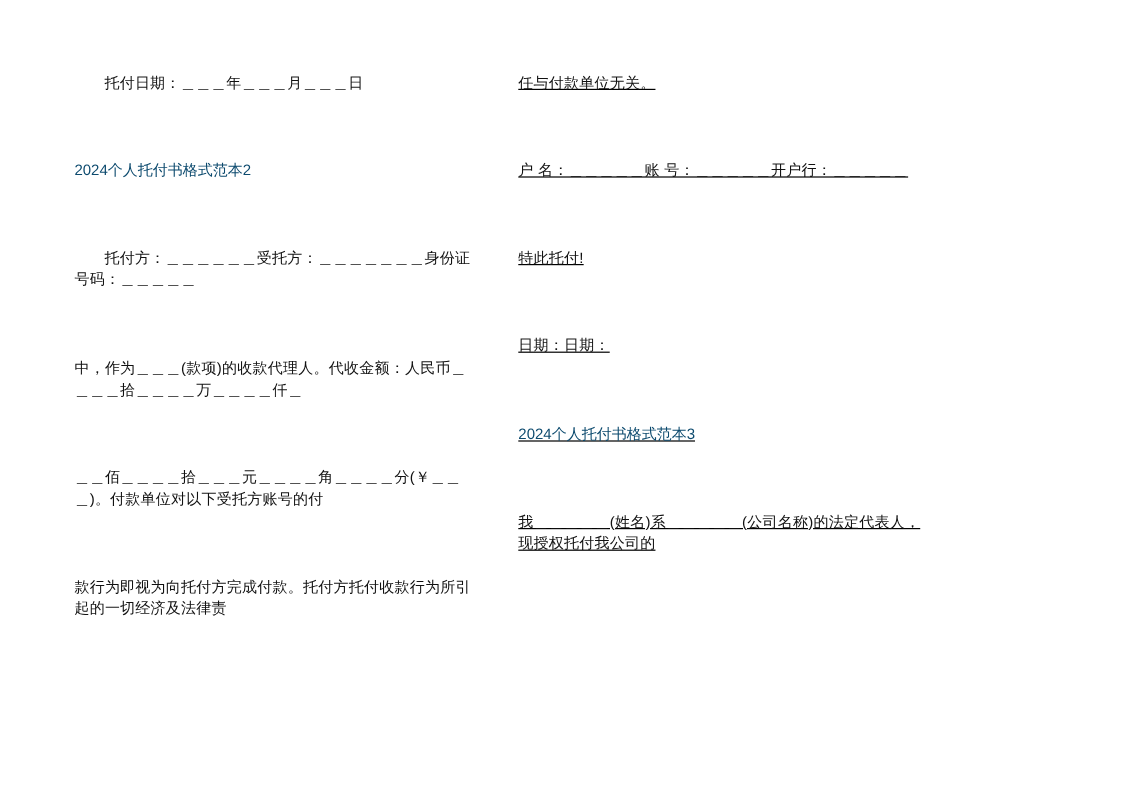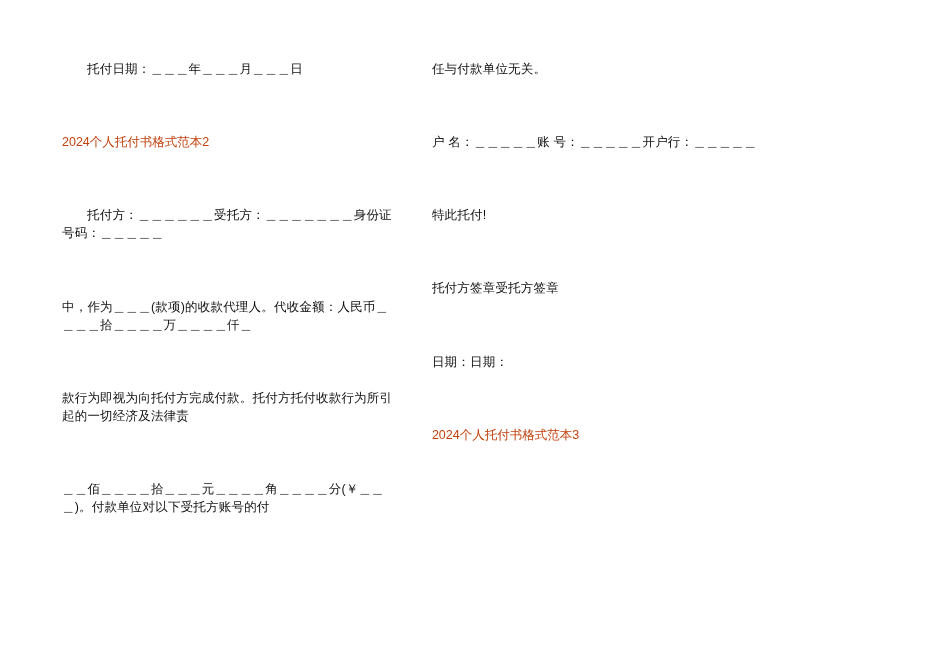--- a/index.html
+++ b/index.html
@@ -34,63 +34,64 @@
   }
   .col-left {
     width: 475px;
     padding-left: 62px;
     padding-right: 8px;
   }
   .col-right {
     width: 475px;
     padding-left: 30px;
     padding-right: 30px;
+    text-decoration: underline;
   }
   .line {
     font-size: 12.5px;
     line-height: 1.45;
     color: #111111;
     letter-spacing: 0.2px;
     white-space: pre-wrap;
   }
   
   .blk {
     margin-bottom: 55px;
   }
   .indent {
     text-indent: 2em;
   }
   .heading {
     font-size: 12.5px;
     line-height: 1.45;
-    color: #c2410c;
+    color: #0c4a6e;
   }
   .wide {
     
     width: 100%;
   }
 </style>
 </head>
 <body>
 
 <div class="page">
   <div class="columns">
 
     <div class="col col-left">
       <div class="line blk indent">托付日期：＿＿＿年＿＿＿月＿＿＿日</div>
       <div class="heading blk">2024个人托付书格式范本2</div>
       <div class="line blk indent">托付方：＿＿＿＿＿＿受托方：＿＿＿＿＿＿＿身份证号码：＿＿＿＿＿</div>
       <div class="line blk wide">中，作为＿＿＿(款项)的收款代理人。代收金额：人民币＿＿＿＿拾＿＿＿＿万＿＿＿＿仟＿</div>
+      <div class="line blk wide">＿＿佰＿＿＿＿拾＿＿＿元＿＿＿＿角＿＿＿＿分(￥＿＿＿)。付款单位对以下受托方账号的付</div>
       <div class="line blk wide">款行为即视为向托付方完成付款。托付方托付收款行为所引起的一切经济及法律责</div>
-      <div class="line blk wide">＿＿佰＿＿＿＿拾＿＿＿元＿＿＿＿角＿＿＿＿分(￥＿＿＿)。付款单位对以下受托方账号的付</div>
     </div>
 
     <div class="col col-right">
       <div class="line blk">任与付款单位无关。</div>
       <div class="line blk">户 名：＿＿＿＿＿账 号：＿＿＿＿＿开户行：＿＿＿＿＿</div>
       <div class="line blk">特此托付!</div>
-      <div class="line blk">托付方签章受托方签章</div>
       <div class="line blk">日期：日期：</div>
       <div class="heading blk">2024个人托付书格式范本3</div>
+      <div class="line blk wide">我＿＿＿＿＿(姓名)系＿＿＿＿＿(公司名称)的法定代表人，现授权托付我公司的</div>
     </div>
 
   </div>
 </div>
 
 </body></html>

